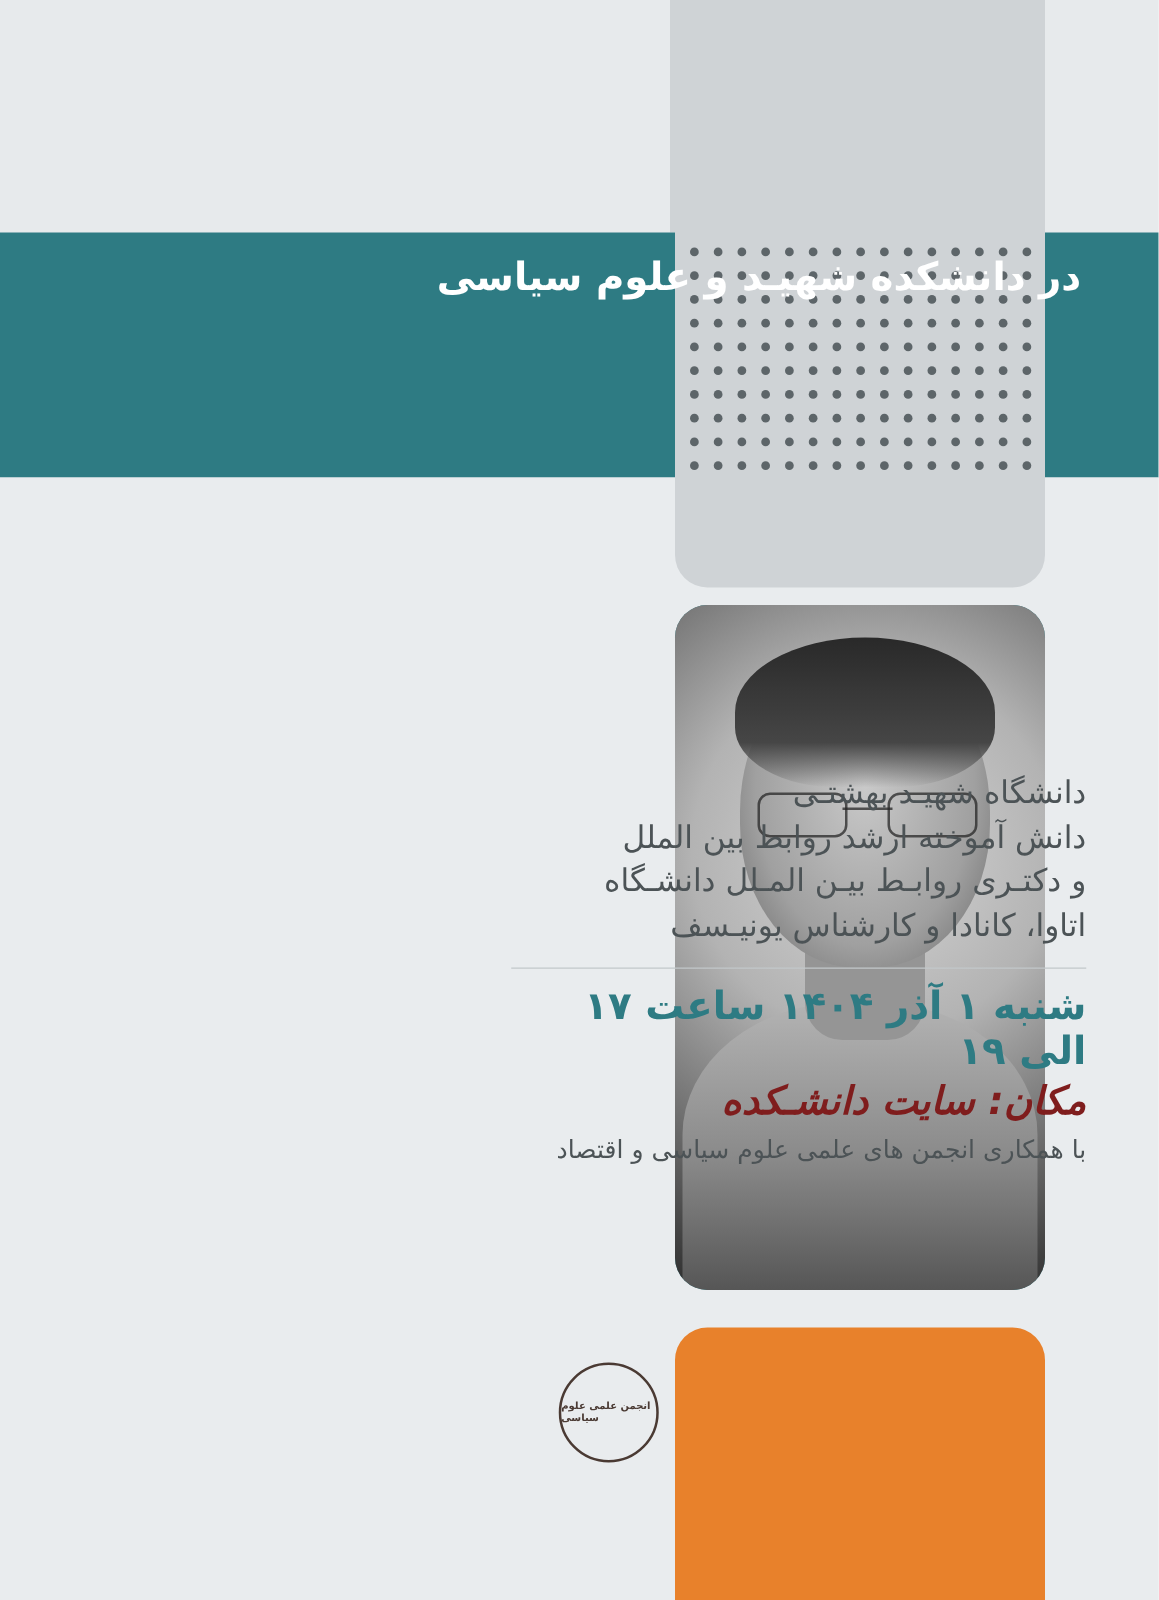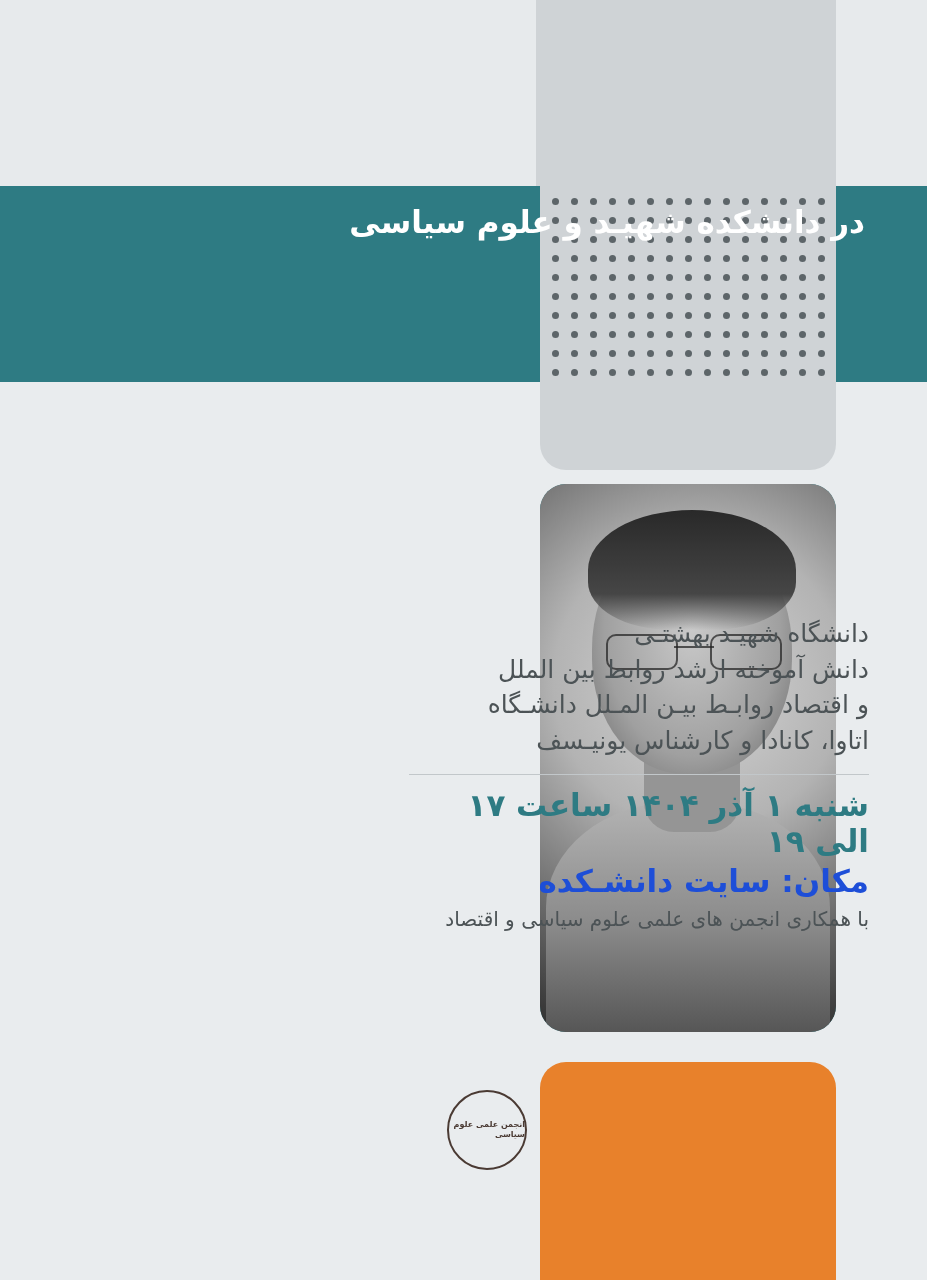--- a/index.html
+++ b/index.html
@@ -219,22 +219,23 @@
   }
   .line-date {
     font-size: 31px;
     font-weight: bold;
     color: #2e7b83;
     margin-bottom: 4px;
   }
   .line-place {
     font-size: 31px;
     font-weight: bold;
-    color: #1d4ed8;
+    color: #7f1d1d;
     margin-bottom: 8px;
+    font-style: italic;
   }
   .line-coop {
     font-size: 20px;
     color: #4c5356;
   }
 
   
   .bottom-logos {
     position: absolute;
     right: 300px;
@@ -243,21 +244,21 @@
     gap: 20px;
     direction: ltr;
   }
   .logo-badge {
     width: 76px; height: 76px;
     display: flex;
     align-items: center;
     justify-content: center;
     font-size: 8px;
     font-weight: bold;
-    text-align: right;
+    text-align: left;
     line-height: 1.25;
     color: #3a3330;
   }
   .logo-badge.assoc {
     border: 2px solid #4a3a33;
     border-radius: 50%;
     color: #4a3a33;
   }
   .logo-badge.eco {
     border: 2px solid #1d1d1d;
@@ -446,21 +447,21 @@
         <div class="lens r"></div>
       </div>
     </div>
   </div>
 
 
   <div class="textblock">
     <div class="bio">
       <div>دانشگاه شهیـد بهشتـی</div>
       <div>دانش آموخته ارشد روابط بین الملل</div>
-      <div>و اقتصاد روابـط بیـن المـلل دانشـگاه</div>
+      <div>و دکتـری روابـط بیـن المـلل دانشـگاه</div>
       <div>اتاوا، کانادا و کارشناس یونیـسف</div>
     </div>
     <div class="divider"></div>
     <div class="line-date">شنبه ۱ آذر ۱۴۰۴ ساعت ۱۷ الی ۱۹</div>
     <div class="line-place">مکان:  سایت دانشـکده</div>
     <div class="line-coop">با همکاری انجمن های علمی علوم سیاسی و اقتصاد</div>
   </div>
 
   <div class="bottom-logos">
     <div class="logo-badge assoc">انجمن علمی علوم سیاسی</div>

